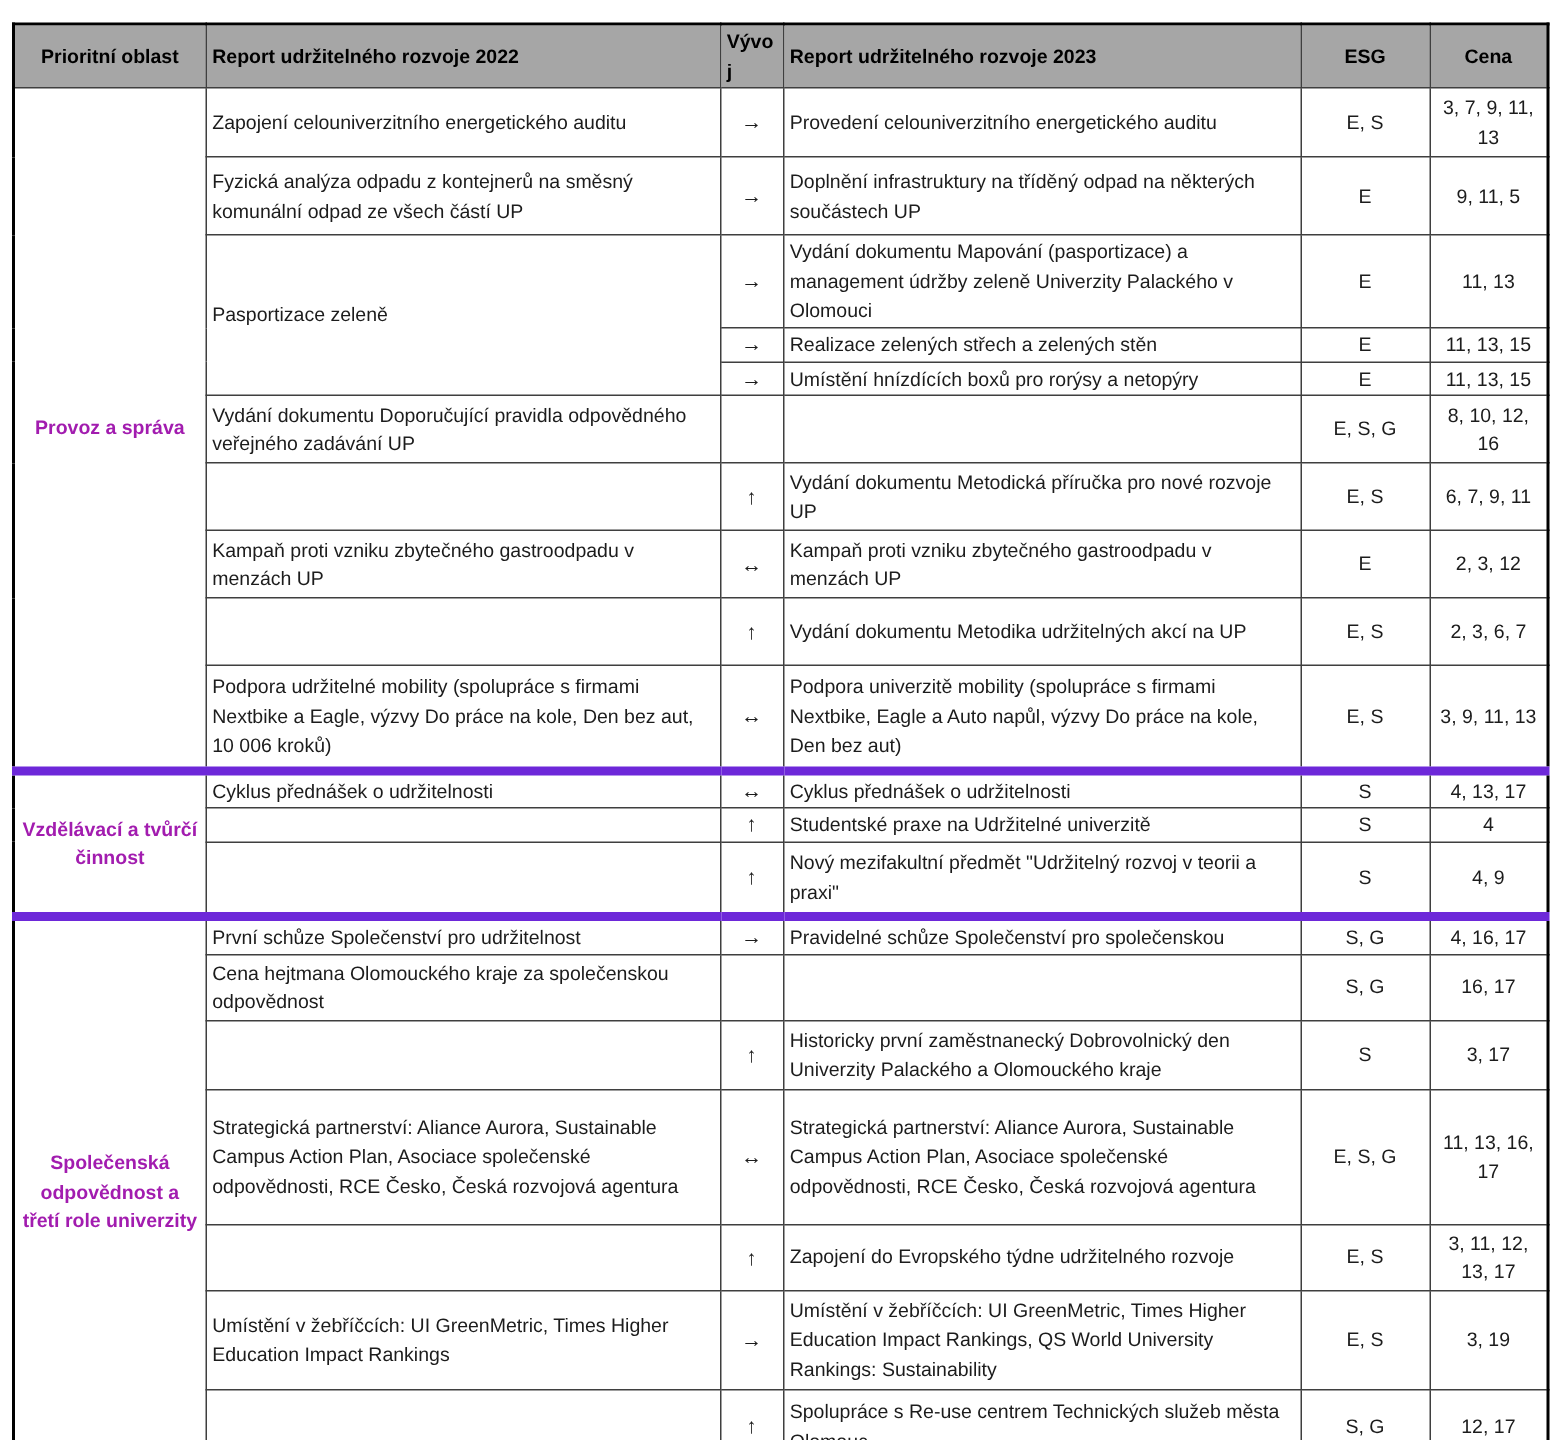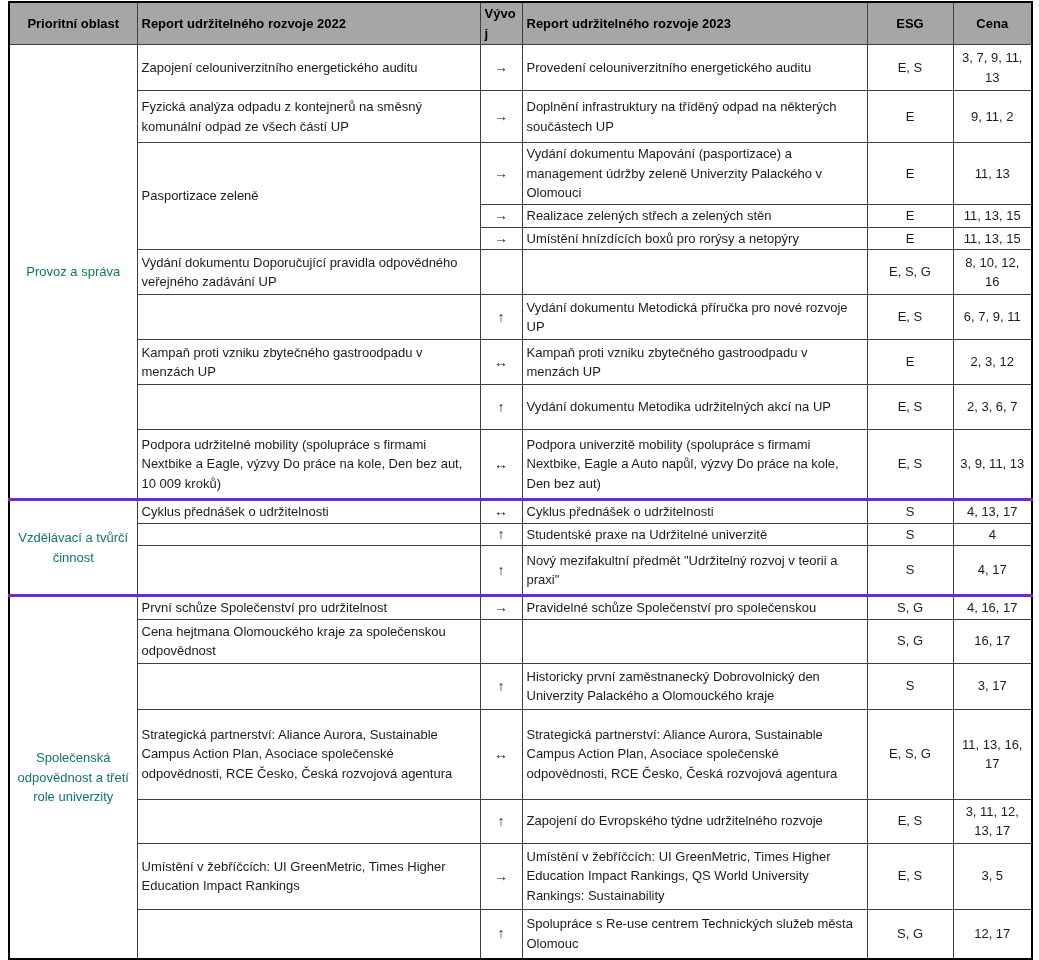--- a/index.html
+++ b/index.html
@@ -5,21 +5,21 @@
   html, body {
     margin: 0;
     padding: 0;
     background: #ffffff;
     font-family: "Liberation Sans", sans-serif;
   }
   .page {
     width: 1039px;
     height: 960px;
     box-sizing: border-box;
-    padding: 1px 0 0 8px;
+    padding: 15px 0 0 8px;
     background: #ffffff;
   }
   table.report {
     border-collapse: collapse;
     table-layout: fixed;
     width: 1023px;
     border: 2px solid #000000;
     font-size: 13px;
     line-height: 1.5;
     color: #1c1c1c;
@@ -32,32 +32,32 @@
     word-wrap: break-word;
   }
   .report thead th {
     background: #a6a6a6;
     font-weight: 700;
     text-align: left;
     color: #000000;
   }
   .report thead th.center { text-align: center; }
   td.prio {
-    font-weight: 400;
+    font-weight: 700;
     text-align: center;
-    color: #0f766e;
+    color: #a21caf;
   }
   td.arr {
     text-align: center;
     font-weight: 700;
     font-size: 14px;
     padding: 0 1px;
   }
   td.esg, td.sdg { text-align: center; }
-  tr.sec > td { border-top: 3px solid #6d28d9; margin-left: 47px; }
+  tr.sec > td { border-top: 6px solid #6d28d9; margin-left: 47px; }
 </style>
 </head>
 <body>
 
 <div class="page">
   <table class="report">
     <colgroup>
       <col style="width:128px">
         <col style="width:343px">
         <col style="width:42px">
@@ -83,21 +83,21 @@
         <td class="arr">→</td>
         <td>Provedení celouniverzitního energetického auditu</td>
         <td class="esg">E, S</td>
         <td class="sdg">3, 7, 9, 11, 13</td>
       </tr>
       <tr style="height:52px">
         <td>Fyzická analýza odpadu z kontejnerů na směsný komunální odpad ze všech částí UP</td>
         <td class="arr">→</td>
         <td>Doplnění infrastruktury na tříděný odpad na některých součástech UP</td>
         <td class="esg">E</td>
-        <td class="sdg">9, 11, 2</td>
+        <td class="sdg">9, 11, 5</td>
       </tr>
       <tr style="height:62px">
         <td rowspan="3">Pasportizace zeleně</td>
         <td class="arr">→</td>
         <td>Vydání dokumentu Mapování (pasportizace) a management údržby zeleně Univerzity Palackého v Olomouci</td>
         <td class="esg">E</td>
         <td class="sdg">11, 13</td>
       </tr>
       <tr style="height:21px">
         <td class="arr">→</td>
@@ -133,21 +133,21 @@
         <td class="sdg">2, 3, 12</td>
       </tr>
       <tr style="height:45px">
         <td></td>
         <td class="arr">↑</td>
         <td>Vydání dokumentu Metodika udržitelných akcí na UP</td>
         <td class="esg">E, S</td>
         <td class="sdg">2, 3, 6, 7</td>
       </tr>
       <tr style="height:70px">
-        <td>Podpora udržitelné mobility (spolupráce s firmami Nextbike a Eagle, výzvy Do práce na kole, Den bez aut, 10 009 kroků)</td>
+        <td>Podpora udržitelné mobility (spolupráce s firmami Nextbike a Eagle, výzvy Do práce na kole, Den bez aut, 10 006 kroků)</td>
         <td class="arr">↔</td>
         <td>Podpora univerzitě mobility (spolupráce s firmami Nextbike, Eagle a Auto napůl, výzvy Do práce na kole, Den bez aut)</td>
         <td class="esg">E, S</td>
         <td class="sdg">3, 9, 11, 13</td>
       </tr>
 
       <tr class="sec" style="height:21px">
         <td class="prio" rowspan="3">Vzdělávací a tvůrčí činnost</td>
         <td>Cyklus přednášek o udržitelnosti</td>
         <td class="arr">↔</td>
@@ -160,21 +160,21 @@
         <td class="arr">↑</td>
         <td>Studentské praxe na Udržitelné univerzitě</td>
         <td class="esg">S</td>
         <td class="sdg">4</td>
       </tr>
       <tr style="height:50px">
         <td></td>
         <td class="arr">↑</td>
         <td>Nový mezifakultní předmět "Udržitelný rozvoj v teorii a praxi"</td>
         <td class="esg">S</td>
-        <td class="sdg">4, 17</td>
+        <td class="sdg">4, 9</td>
       </tr>
 
       <tr class="sec" style="height:22px">
         <td class="prio" rowspan="7">Společenská odpovědnost a třetí role univerzity</td>
         <td>První schůze Společenství pro udržitelnost</td>
         <td class="arr">→</td>
         <td>Pravidelné schůze Společenství pro společenskou</td>
         <td class="esg">S, G</td>
         <td class="sdg">4, 16, 17</td>
       </tr>
@@ -204,21 +204,21 @@
         <td class="arr">↑</td>
         <td>Zapojení do Evropského týdne udržitelného rozvoje</td>
         <td class="esg">E, S</td>
         <td class="sdg">3, 11, 12, 13, 17</td>
       </tr>
       <tr style="height:66px">
         <td>Umístění v žebříčcích: UI GreenMetric, Times Higher Education Impact Rankings</td>
         <td class="arr">→</td>
         <td>Umístění v žebříčcích: UI GreenMetric, Times Higher Education Impact Rankings, QS World University Rankings: Sustainability</td>
         <td class="esg">E, S</td>
-        <td class="sdg">3, 5</td>
+        <td class="sdg">3, 19</td>
       </tr>
       <tr style="height:50px">
         <td></td>
         <td class="arr">↑</td>
         <td>Spolupráce s Re-use centrem Technických služeb města Olomouc</td>
         <td class="esg">S, G</td>
         <td class="sdg">12, 17</td>
       </tr>
     </tbody>
   </table>

